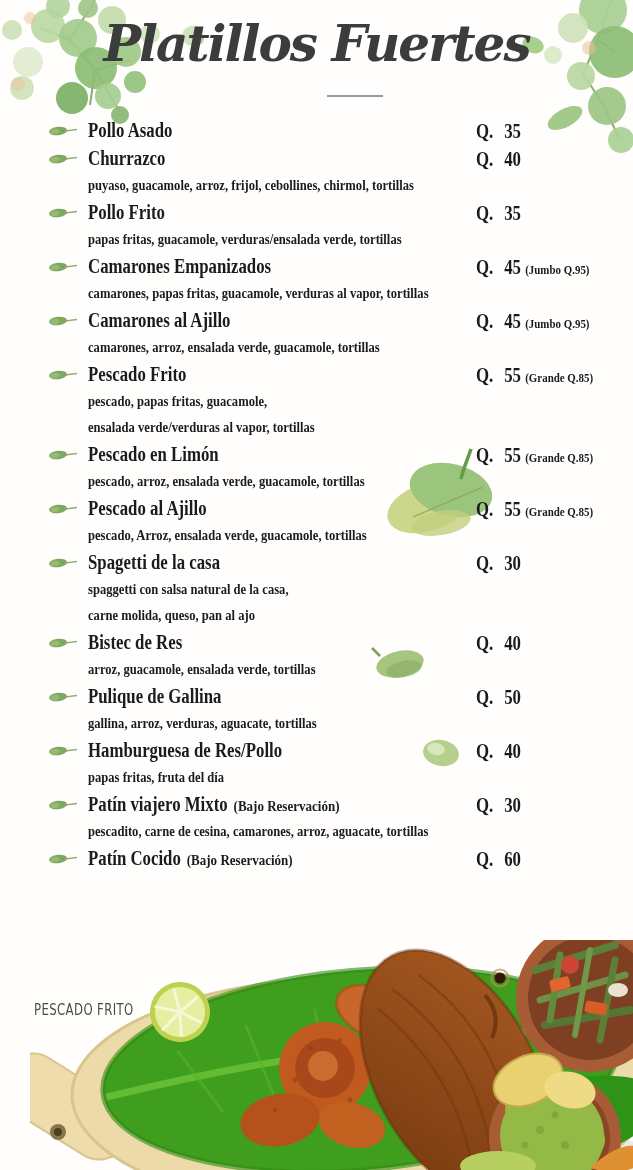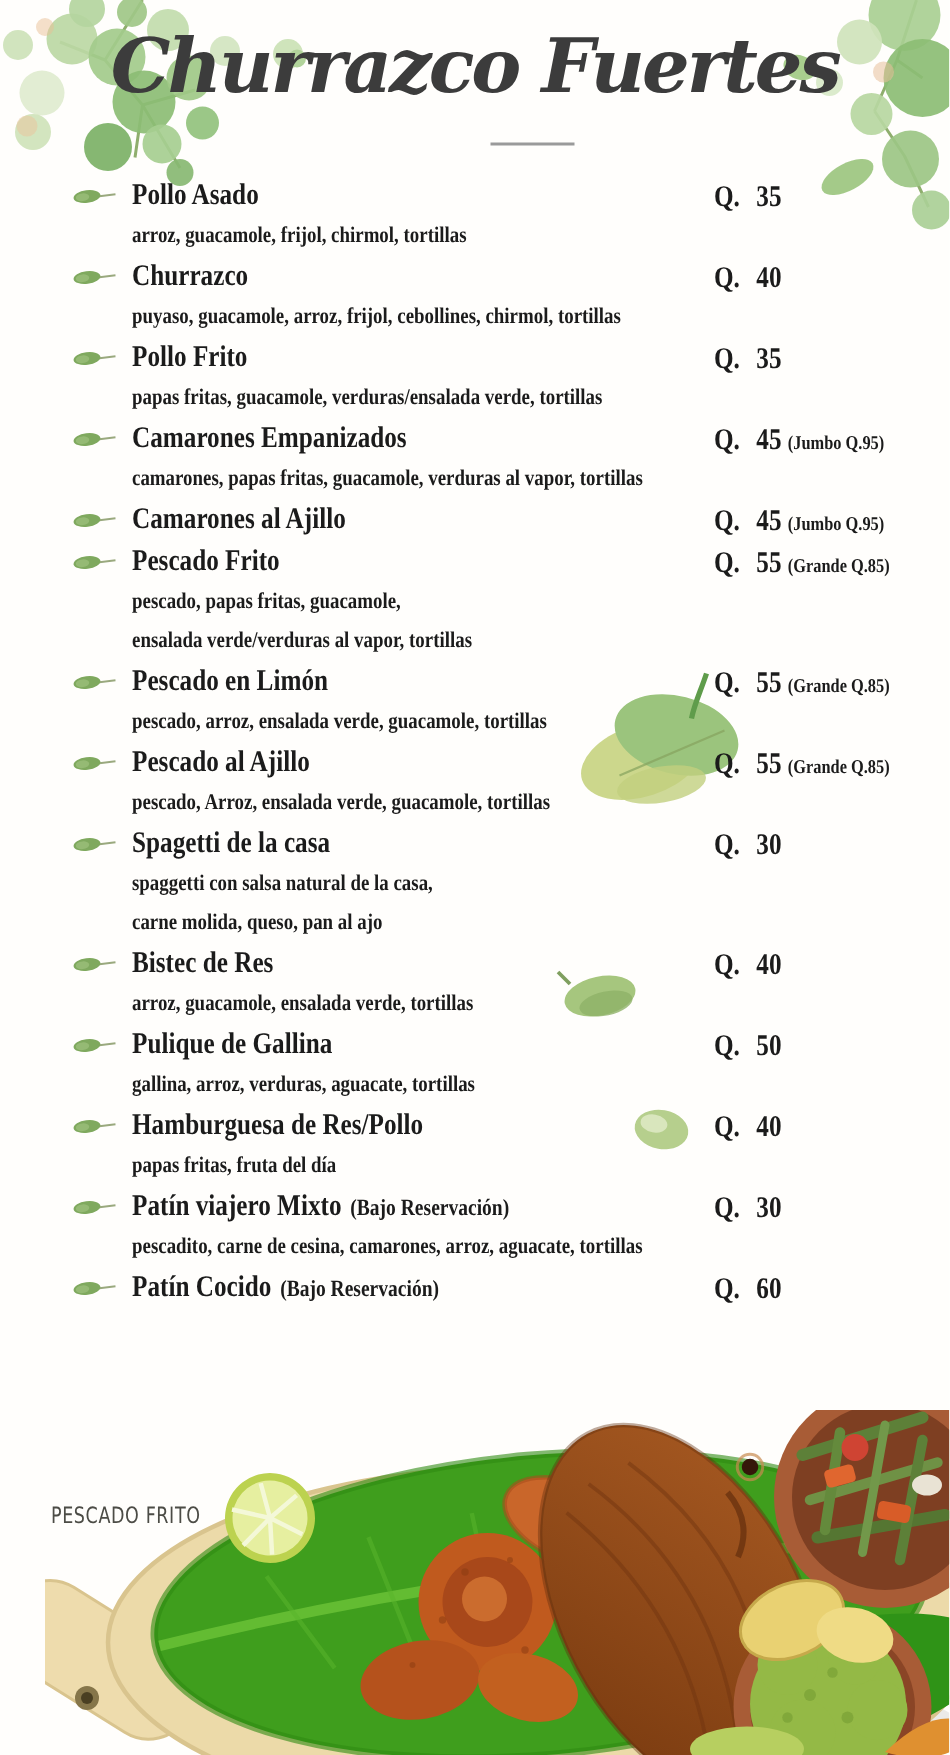--- a/index.html
+++ b/index.html
@@ -84,21 +84,21 @@
 
   <svg class="dec" style="left:178px;top:24px" width="34" height="26" viewBox="0 0 34 26">
     <circle cx="14" cy="12" r="10" fill="#cfe4bb"></circle>
       <circle cx="20" cy="15" r="6" fill="#b2d49b"></circle>
   </svg>
   <svg class="dec" style="left:518px;top:30px" width="30" height="30" viewBox="0 0 30 30">
     <ellipse cx="15" cy="15" rx="11" ry="8" fill="#a9cf8e" transform="rotate(20 15 15)"></ellipse>
   </svg>
 
   <div class="title-wrap">
-    <span class="title">Churrazco Fuertes</span>
+    <span class="title">Platillos Fuertes</span>
   </div>
   <div class="title-line"></div>
 
   <svg class="dec" style="left:383px;top:445px" width="115" height="105" viewBox="0 0 115 105">
     <ellipse cx="45" cy="62" rx="42" ry="24" fill="#ccd78c" transform="rotate(-18 45 62)"></ellipse>
     <ellipse cx="68" cy="45" rx="42" ry="26" fill="#9bc47d" transform="rotate(14 68 45)"></ellipse>
     <path d="M78,34 C80,24 84,16 88,4" stroke="#5f9c4b" stroke-width="3.5" fill="none"></path>
     <path d="M30,72 L100,42" stroke="#86a35e" stroke-width="1.5" opacity="0.7"></path>
     <ellipse cx="58" cy="78" rx="30" ry="12" fill="#c2cf7e" opacity="0.8" transform="rotate(-10 58 78)"></ellipse>
   </svg>
@@ -115,21 +115,20 @@
   <div class="menu">
 
     <div class="item">
       <svg class="bullet" width="30" height="14" viewBox="0 0 30 14">
           <line x1="17" y1="7" x2="29" y2="5.5" stroke="#9aa97e" stroke-width="1.3"></line>
           <ellipse cx="10" cy="7" rx="9" ry="4.2" fill="#7fa95e" transform="rotate(-7 10 7)"></ellipse>
           <ellipse cx="7" cy="7.5" rx="4.5" ry="2.6" fill="#99bd78" transform="rotate(-7 7 7.5)" opacity=".85"></ellipse>
         </svg>
       <div class="line1"><span class="cond"><span class="name">Pollo Asado</span></span></div>
       <div class="price"><span class="cond"><span class="cur">Q.</span><span class="val">35</span></span></div>
-      <div class="desc"><span class="cond">arroz, guacamole, frijol, chirmol, tortillas</span></div>
     </div>
 
     <div class="item">
       <svg class="bullet" width="30" height="14" viewBox="0 0 30 14">
           <line x1="17" y1="7" x2="29" y2="5.5" stroke="#9aa97e" stroke-width="1.3"></line>
           <ellipse cx="10" cy="7" rx="9" ry="4.2" fill="#7fa95e" transform="rotate(-7 10 7)"></ellipse>
           <ellipse cx="7" cy="7.5" rx="4.5" ry="2.6" fill="#99bd78" transform="rotate(-7 7 7.5)" opacity=".85"></ellipse>
         </svg>
       <div class="line1"><span class="cond"><span class="name">Churrazco</span></span></div>
       <div class="price"><span class="cond"><span class="cur">Q.</span><span class="val">40</span></span></div>
@@ -159,20 +158,21 @@
     </div>
 
     <div class="item">
       <svg class="bullet" width="30" height="14" viewBox="0 0 30 14">
           <line x1="17" y1="7" x2="29" y2="5.5" stroke="#9aa97e" stroke-width="1.3"></line>
           <ellipse cx="10" cy="7" rx="9" ry="4.2" fill="#7fa95e" transform="rotate(-7 10 7)"></ellipse>
           <ellipse cx="7" cy="7.5" rx="4.5" ry="2.6" fill="#99bd78" transform="rotate(-7 7 7.5)" opacity=".85"></ellipse>
         </svg>
       <div class="line1"><span class="cond"><span class="name">Camarones al Ajillo</span></span></div>
       <div class="price"><span class="cond"><span class="cur">Q.</span><span class="val">45</span><span class="pnote">(Jumbo Q.95)</span></span></div>
+      <div class="desc"><span class="cond">camarones, arroz, ensalada verde, guacamole, tortillas</span></div>
     </div>
 
     <div class="item">
       <svg class="bullet" width="30" height="14" viewBox="0 0 30 14">
           <line x1="17" y1="7" x2="29" y2="5.5" stroke="#9aa97e" stroke-width="1.3"></line>
           <ellipse cx="10" cy="7" rx="9" ry="4.2" fill="#7fa95e" transform="rotate(-7 10 7)"></ellipse>
           <ellipse cx="7" cy="7.5" rx="4.5" ry="2.6" fill="#99bd78" transform="rotate(-7 7 7.5)" opacity=".85"></ellipse>
         </svg>
       <div class="line1"><span class="cond"><span class="name">Pescado Frito</span></span></div>
       <div class="price"><span class="cond"><span class="cur">Q.</span><span class="val">55</span><span class="pnote">(Grande Q.85)</span></span></div>

